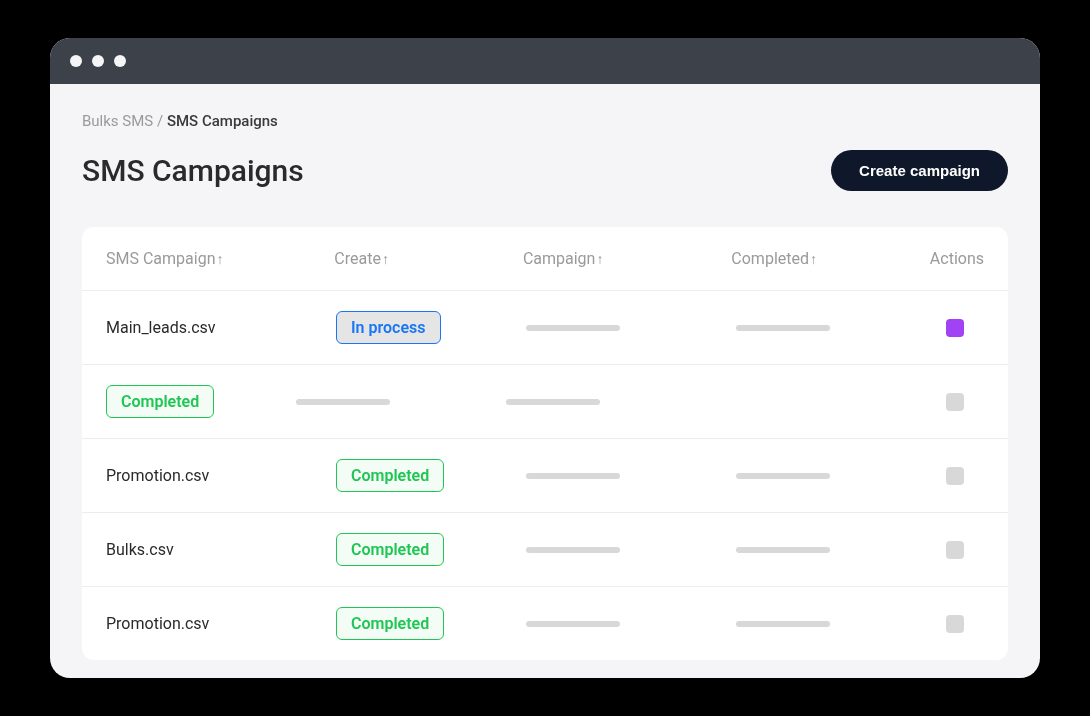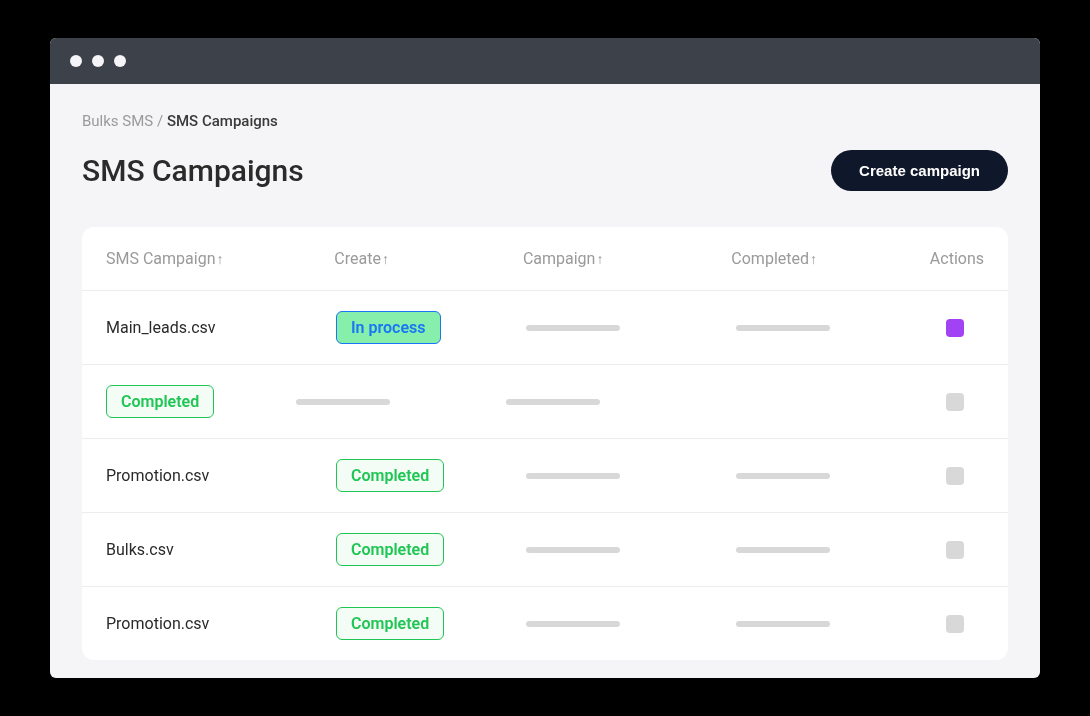--- a/index.html
+++ b/index.html
@@ -15,21 +15,21 @@
       height: 716px;
       display: flex;
       align-items: center;
       justify-content: center;
     }
     
     .window {
       width: 990px;
       height: 640px;
       background: #f5f5f7;
-      border-radius: 6px;
+      border-radius: 20px;
       overflow: hidden;
       box-shadow: 0 20px 60px rgba(0,0,0,0.3);
     }
     
     .titlebar {
       height: 46px;
       background: #3d424a;
       display: flex;
       align-items: center;
       padding-left: 20px;
@@ -141,21 +141,21 @@
       padding: 6px 14px;
       border-radius: 6px;
       font-size: 16px;
       font-weight: 600;
       border: 1.5px solid;
     }
     
     .status-in-process {
       color: #1976f5;
       border-color: #1976f5;
-      background: #86efac;
+      background: #e5e5e5;
     }
     
     .status-completed {
       color: #1fc653;
       border-color: #1fc653;
       background: #f3fdf6;
     }
     
     .placeholder-bar {
       width: 94px;

